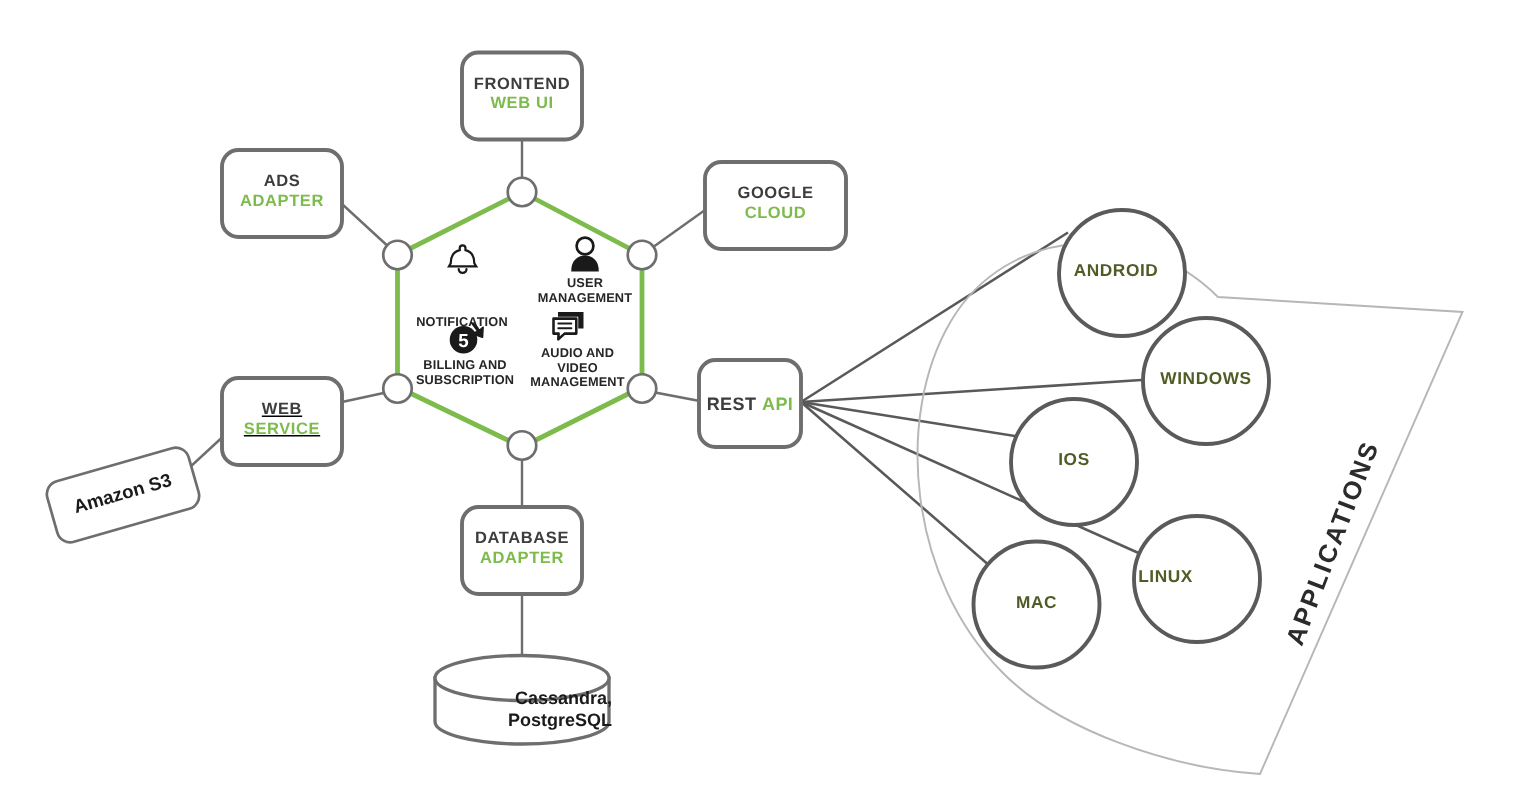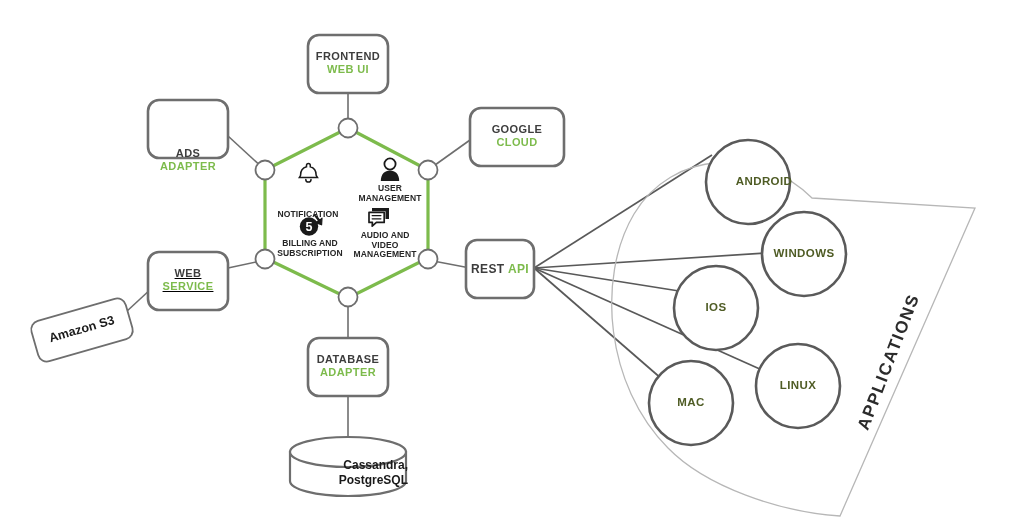--- a/index.html
+++ b/index.html
@@ -127,21 +127,21 @@
         <line x1="3.2" y1="10.8" x2="11.9" y2="10.8"></line>
       </g>
     </g>
   </svg>
 
   <div class="lbl box-lbl" style="left:308px;top:50px;width:80px;">
     <div class="dark">FRONTEND</div>
     <div class="green">WEB UI</div>
   </div>
 
-  <div class="lbl box-lbl" style="left:148px;top:115px;width:80px;margin-top:32px;">
+  <div class="lbl box-lbl" style="left:148px;top:115px;width:80px;">
     <div class="dark">ADS</div>
     <div class="green">ADAPTER</div>
   </div>
 
   <div class="lbl box-lbl" style="left:470px;top:123px;width:94px;">
     <div class="dark">GOOGLE</div>
     <div class="green">CLOUD</div>
   </div>
 
   <div class="lbl box-lbl" style="left:148px;top:267px;width:80px;text-decoration:underline;">
@@ -179,21 +179,21 @@
     <div>BILLING AND</div>
     <div>SUBSCRIPTION</div>
   </div>
 
   <div class="lbl hex-lbl" style="left:344px;top:231px;width:82px;">
     <div>AUDIO AND</div>
     <div>VIDEO</div>
     <div>MANAGEMENT</div>
   </div>
 
-  <div class="lbl circ-lbl" style="left:714px;top:175px;width:100px;">ANDROID</div>
+  <div class="lbl circ-lbl" style="left:694px;top:175px;width:100px;">ANDROID</div>
   <div class="lbl circ-lbl" style="left:754px;top:247px;width:100px;">WINDOWS</div>
   <div class="lbl circ-lbl" style="left:666px;top:301px;width:100px;">IOS</div>
   <div class="lbl circ-lbl" style="left:641px;top:396px;width:100px;">MAC</div>
-  <div class="lbl circ-lbl" style="left:748px;top:379px;width:100px;">LINUX</div>
+  <div class="lbl circ-lbl" style="left:727px;top:379px;width:100px;">LINUX</div>
 
   <div class="lbl apps-lbl" style="left:789px;top:352px;width:200px;transform:rotate(-69deg);transform-origin:100px 10px;">APPLICATIONS</div>
 
 </div>
 
 </body></html>

